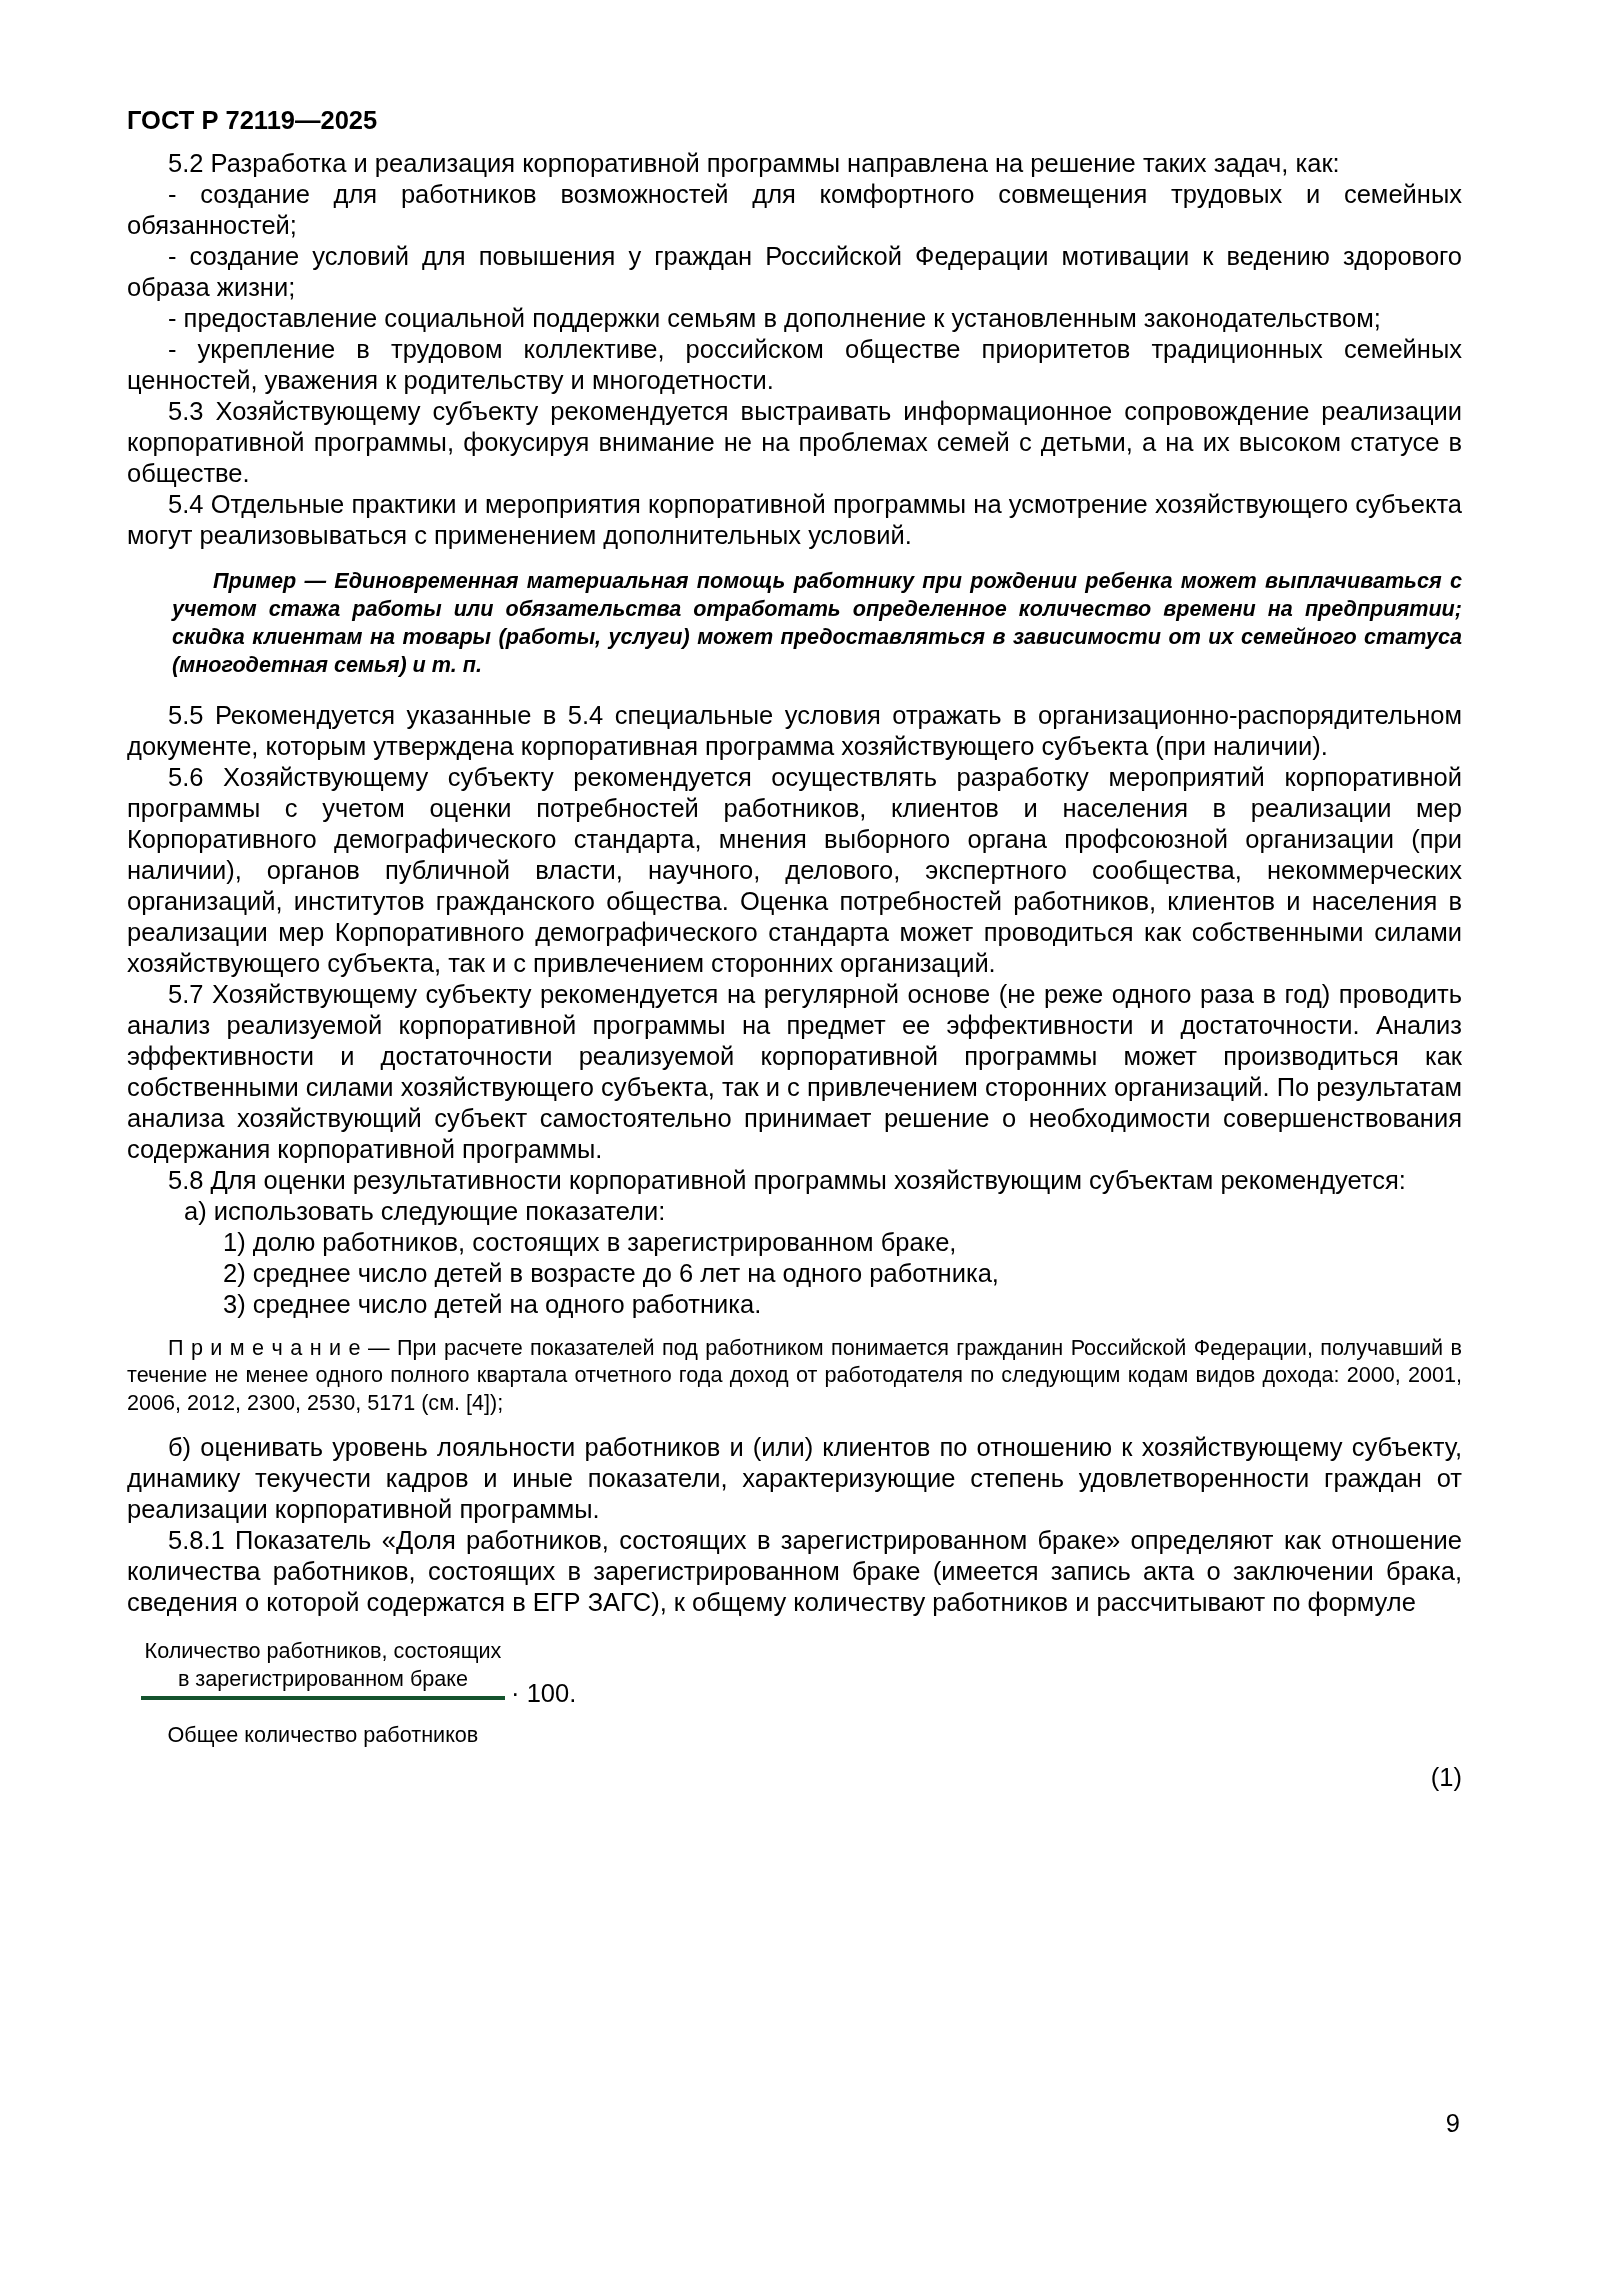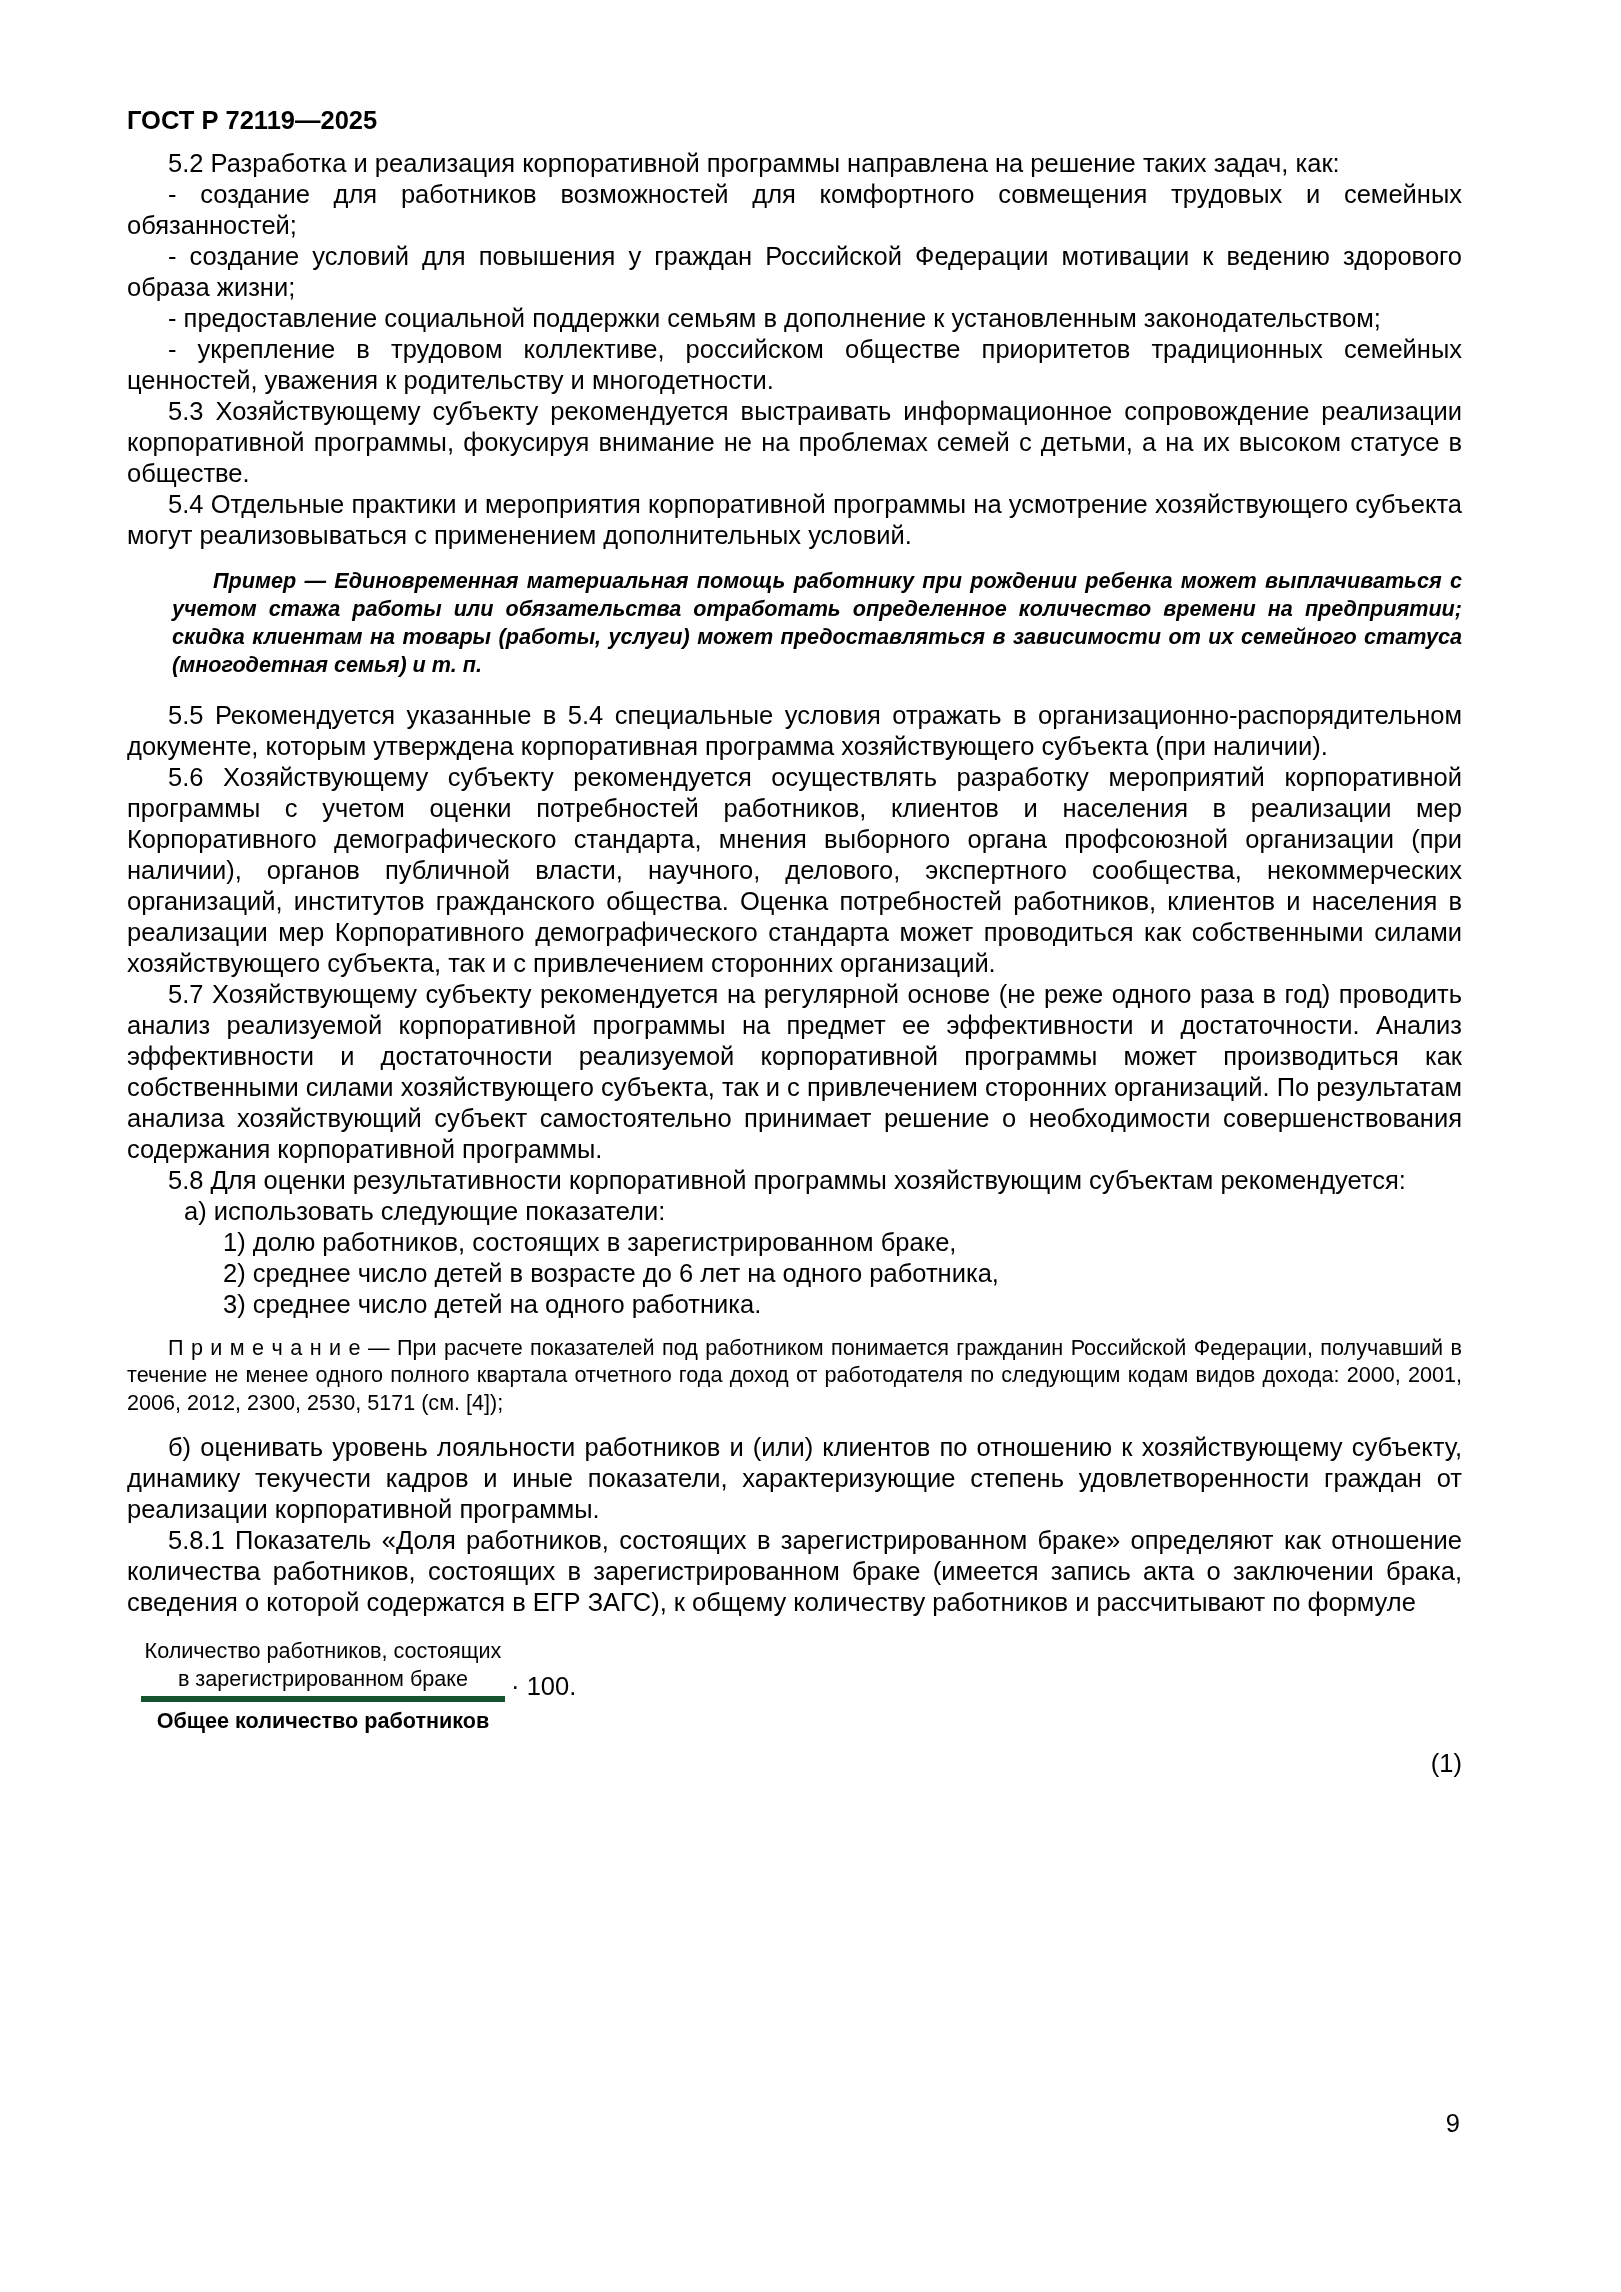--- a/index.html
+++ b/index.html
@@ -71,25 +71,25 @@
   .fraction {
     display: inline-flex;
     flex-direction: column;
     align-items: center;
     text-align: center;
     font-size: 21.6px;
     line-height: 27.4px;
     margin: 0 5.9px 0 13.7px;
   }
   .frac-num {
-    border-bottom: 6px solid #14532d;
+    border-bottom: 4px solid #14532d;
     padding: 0 3.9px 3.9px 3.9px;
   }
   .num-line { display: block; }
-  .frac-den { padding-top: 5px; font-weight: bold; }
+  .frac-den { padding-top: 21px; }
   .formula-mult {
     white-space: nowrap;
     font-size: 25.5px;
   }
   .formula-label {
     text-align: right;
     font-size: 25.5px;
     margin-top: 13.7px;
   }
   .page-number {

